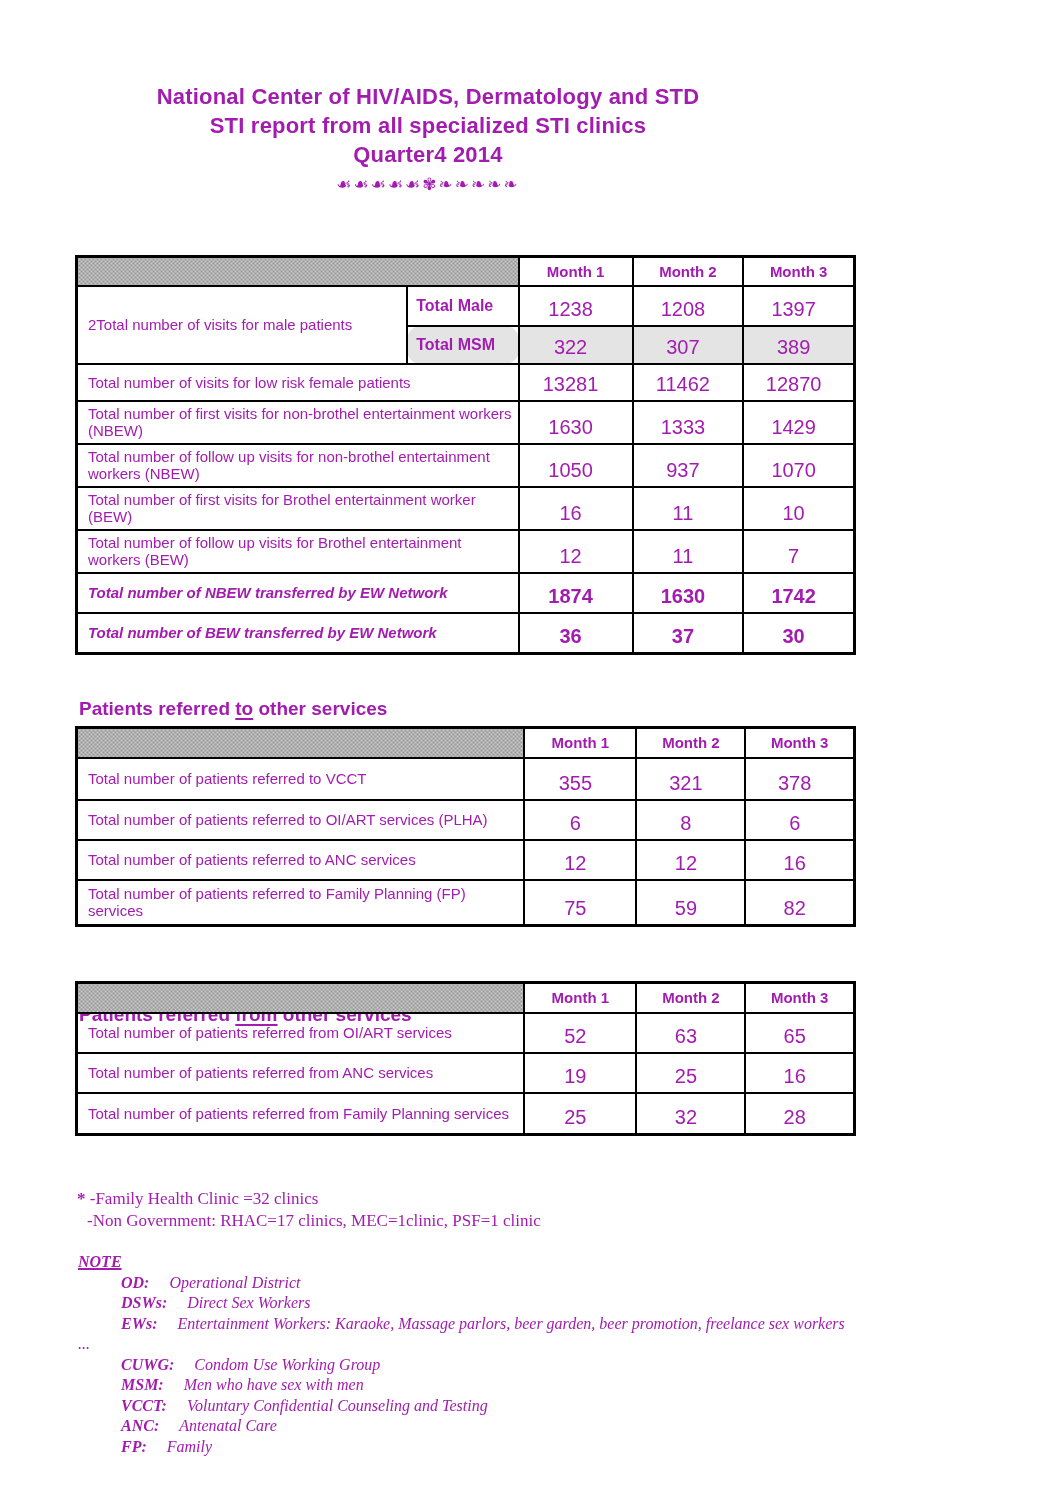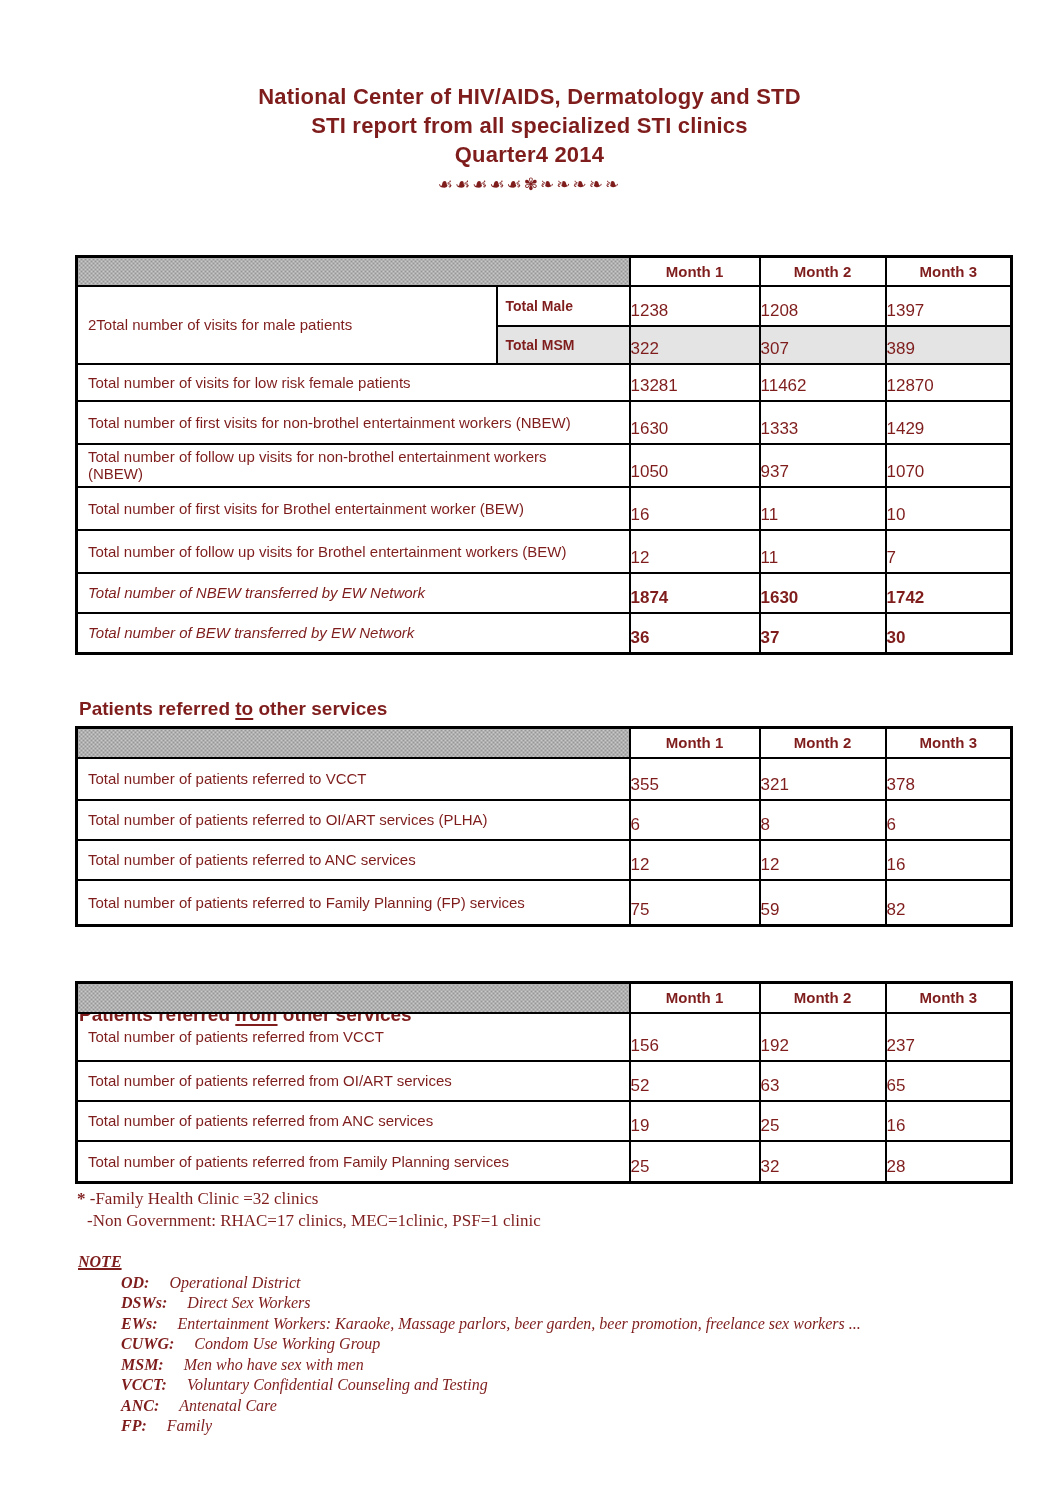--- a/index.html
+++ b/index.html
@@ -1,41 +1,41 @@
 <!DOCTYPE html>
 <html><head>
 <meta charset="utf-8">
 <style>
   html,body{margin:0;padding:0;background:#fff;}
   .page{
-    position:relative;width:1059px;height:1496px;background:#ffffff;color:#7f1d1d;
+    position:relative;width:856px;height:1496px;background:#ffffff;color:#a21caf;
     font-family:"Liberation Sans",sans-serif;overflow:hidden;
   }
   
   .titles{position:absolute;top:82px;left:0;width:100%;text-align:center;}
   .title-line{font-size:22px;font-weight:bold;line-height:29px;letter-spacing:.2px;}
   .ornament{margin-top:7px;font-size:17px;letter-spacing:2px;line-height:18px;}
   
   .section-title{
     position:absolute;left:79px;font-size:19px;font-weight:bold;white-space:nowrap;
   }
   .section-title .u{text-decoration:underline;text-decoration-thickness:2px;text-underline-offset:3px;}
   
   table.t{border-collapse:collapse;table-layout:fixed;position:absolute;left:75px;border:3px solid #000;}
   table.t td{border:2px solid #000;overflow:hidden;}
   td.hatch{
     background:repeating-conic-gradient(#969696 0% 25%, #c9c9c9 0% 50%) 0 0 / 4px 4px;
   }
   td.mh{font-size:15px;font-weight:bold;text-align:center;vertical-align:middle;}
   td.lbl{font-size:15px;vertical-align:middle;padding:2px 6px 2px 10px;line-height:17px;}
   td.lbl .wrap{display:inline-block;max-width:505px;}
-  td.sublbl{font-size:14px;font-weight:bold;vertical-align:middle;padding-left:8px;}
-  td.num{font-size:17px;text-align:left;vertical-align:bottom;padding:0 10px 4px 0;}
+  td.sublbl{font-size:16px;font-weight:bold;vertical-align:middle;padding-left:8px;border-radius:14px;}
+  td.num{font-size:20px;text-align:center;vertical-align:bottom;padding:0 10px 4px 0;}
   tr.shade td{background:#e4e4e4;}
-  tr.emph td.lbl{font-weight:normal;font-style:italic;border-radius:19px;}
+  tr.emph td.lbl{font-weight:bold;font-style:italic;border-radius:19px;}
   tr.emph td.num{font-weight:bold;}
   
   .footnotes{position:absolute;left:77px;font-family:"Liberation Serif",serif;font-size:17px;line-height:22px;}
   .footnotes .star{font-weight:bold;}
   .footnotes .fn2{padding-left:10px;}
   
   .notes{position:absolute;left:78px;font-family:"Liberation Serif",serif;font-size:16px;line-height:20.5px;font-style:italic;}
   .notes .note-heading{font-weight:bold;text-decoration:underline;text-decoration-thickness:2px;}
   .notes .term{font-weight:bold;margin-left:43px;}
   .notes .def{margin-left:20px;}
@@ -176,26 +176,20 @@
         <col style="width:130px">
         <col style="width:126px">
         <col style="width:126px">
       </colgroup>
     <tbody>
       <tr style="height:30px">
         <td class="hatch"></td>
         <td class="mh">Month 1</td>
         <td class="mh">Month 2</td>
         <td class="mh">Month 3</td>
-      </tr>
-      <tr style="height:48px">
-        <td class="lbl">Total number of patients referred from VCCT</td>
-        <td class="num">156</td>
-        <td class="num">192</td>
-        <td class="num">237</td>
       </tr>
       <tr style="height:40px">
         <td class="lbl">Total number of patients referred from OI/ART services</td>
         <td class="num">52</td>
         <td class="num">63</td>
         <td class="num">65</td>
       </tr>
       <tr style="height:40px">
         <td class="lbl">Total number of patients referred from ANC services</td>
         <td class="num">19</td>

